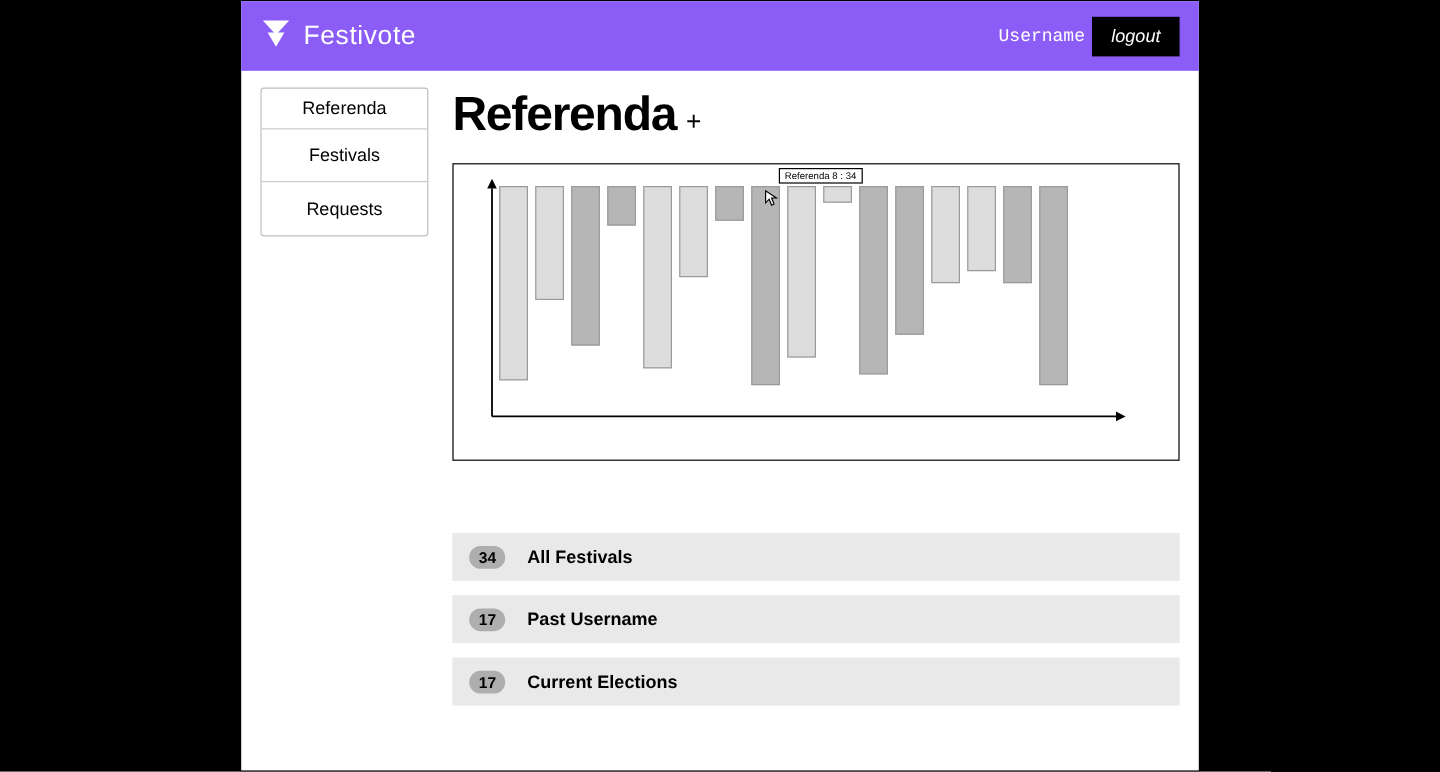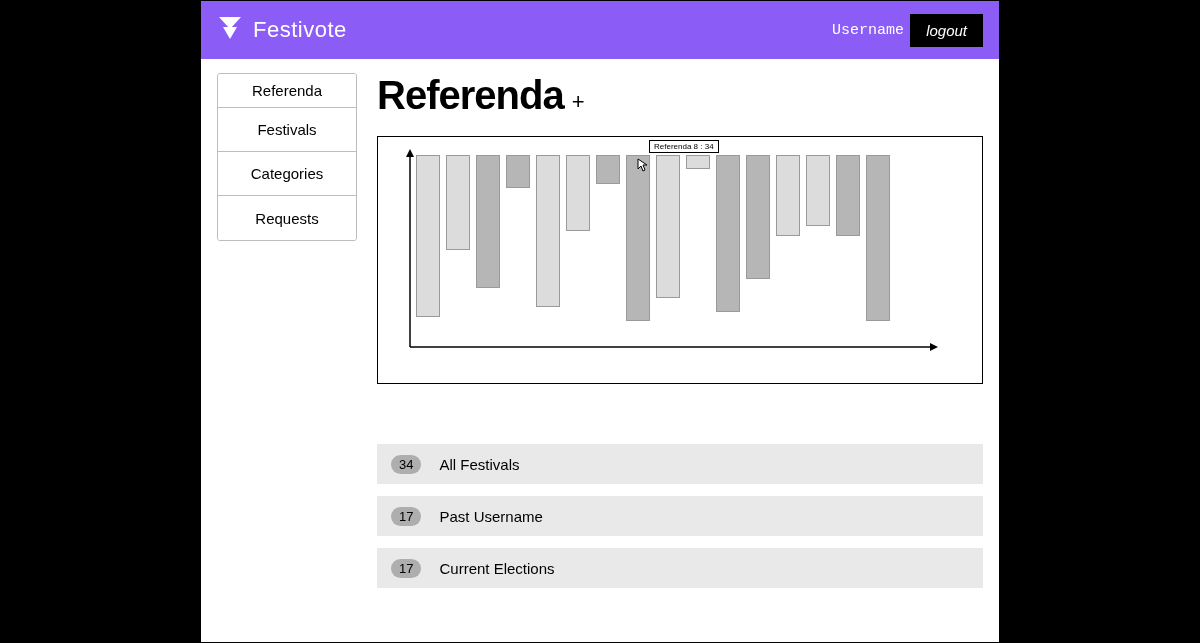--- a/index.html
+++ b/index.html
@@ -149,20 +149,21 @@
     gap: 12px;
   }
   .summary-row {
     background: #e9e9e9;
     height: 40px;
     display: flex;
     align-items: center;
     padding: 0 14px;
     gap: 18px;
     cursor: pointer;
+    font-weight: bold;
   }
   .badge {
     background: #aeaeae;
     color: #000;
     border-radius: 10px;
     font-size: 13px;
     padding: 2px 8px;
     min-width: 30px;
     text-align: center;
   }
@@ -188,23 +189,20 @@
     <button class="logout-btn">logout</button>
   </div>
 
   <div class="body">
     <div class="sidebar">
       <div class="sidebar-item compact">
           <span>Referenda</span>
         </div>
       <div class="sidebar-item">
           <span>Festivals</span>
-        </div>
-      <div class="sidebar-item">
-          <span>Categories</span>
         </div>
       <div class="sidebar-item">
           <span>Requests</span>
         </div>
     </div>
 
     <div class="main">
       <div class="page-title-row">
         <h1 class="page-title">Referenda</h1>
         <span class="add-icon">+</span>

